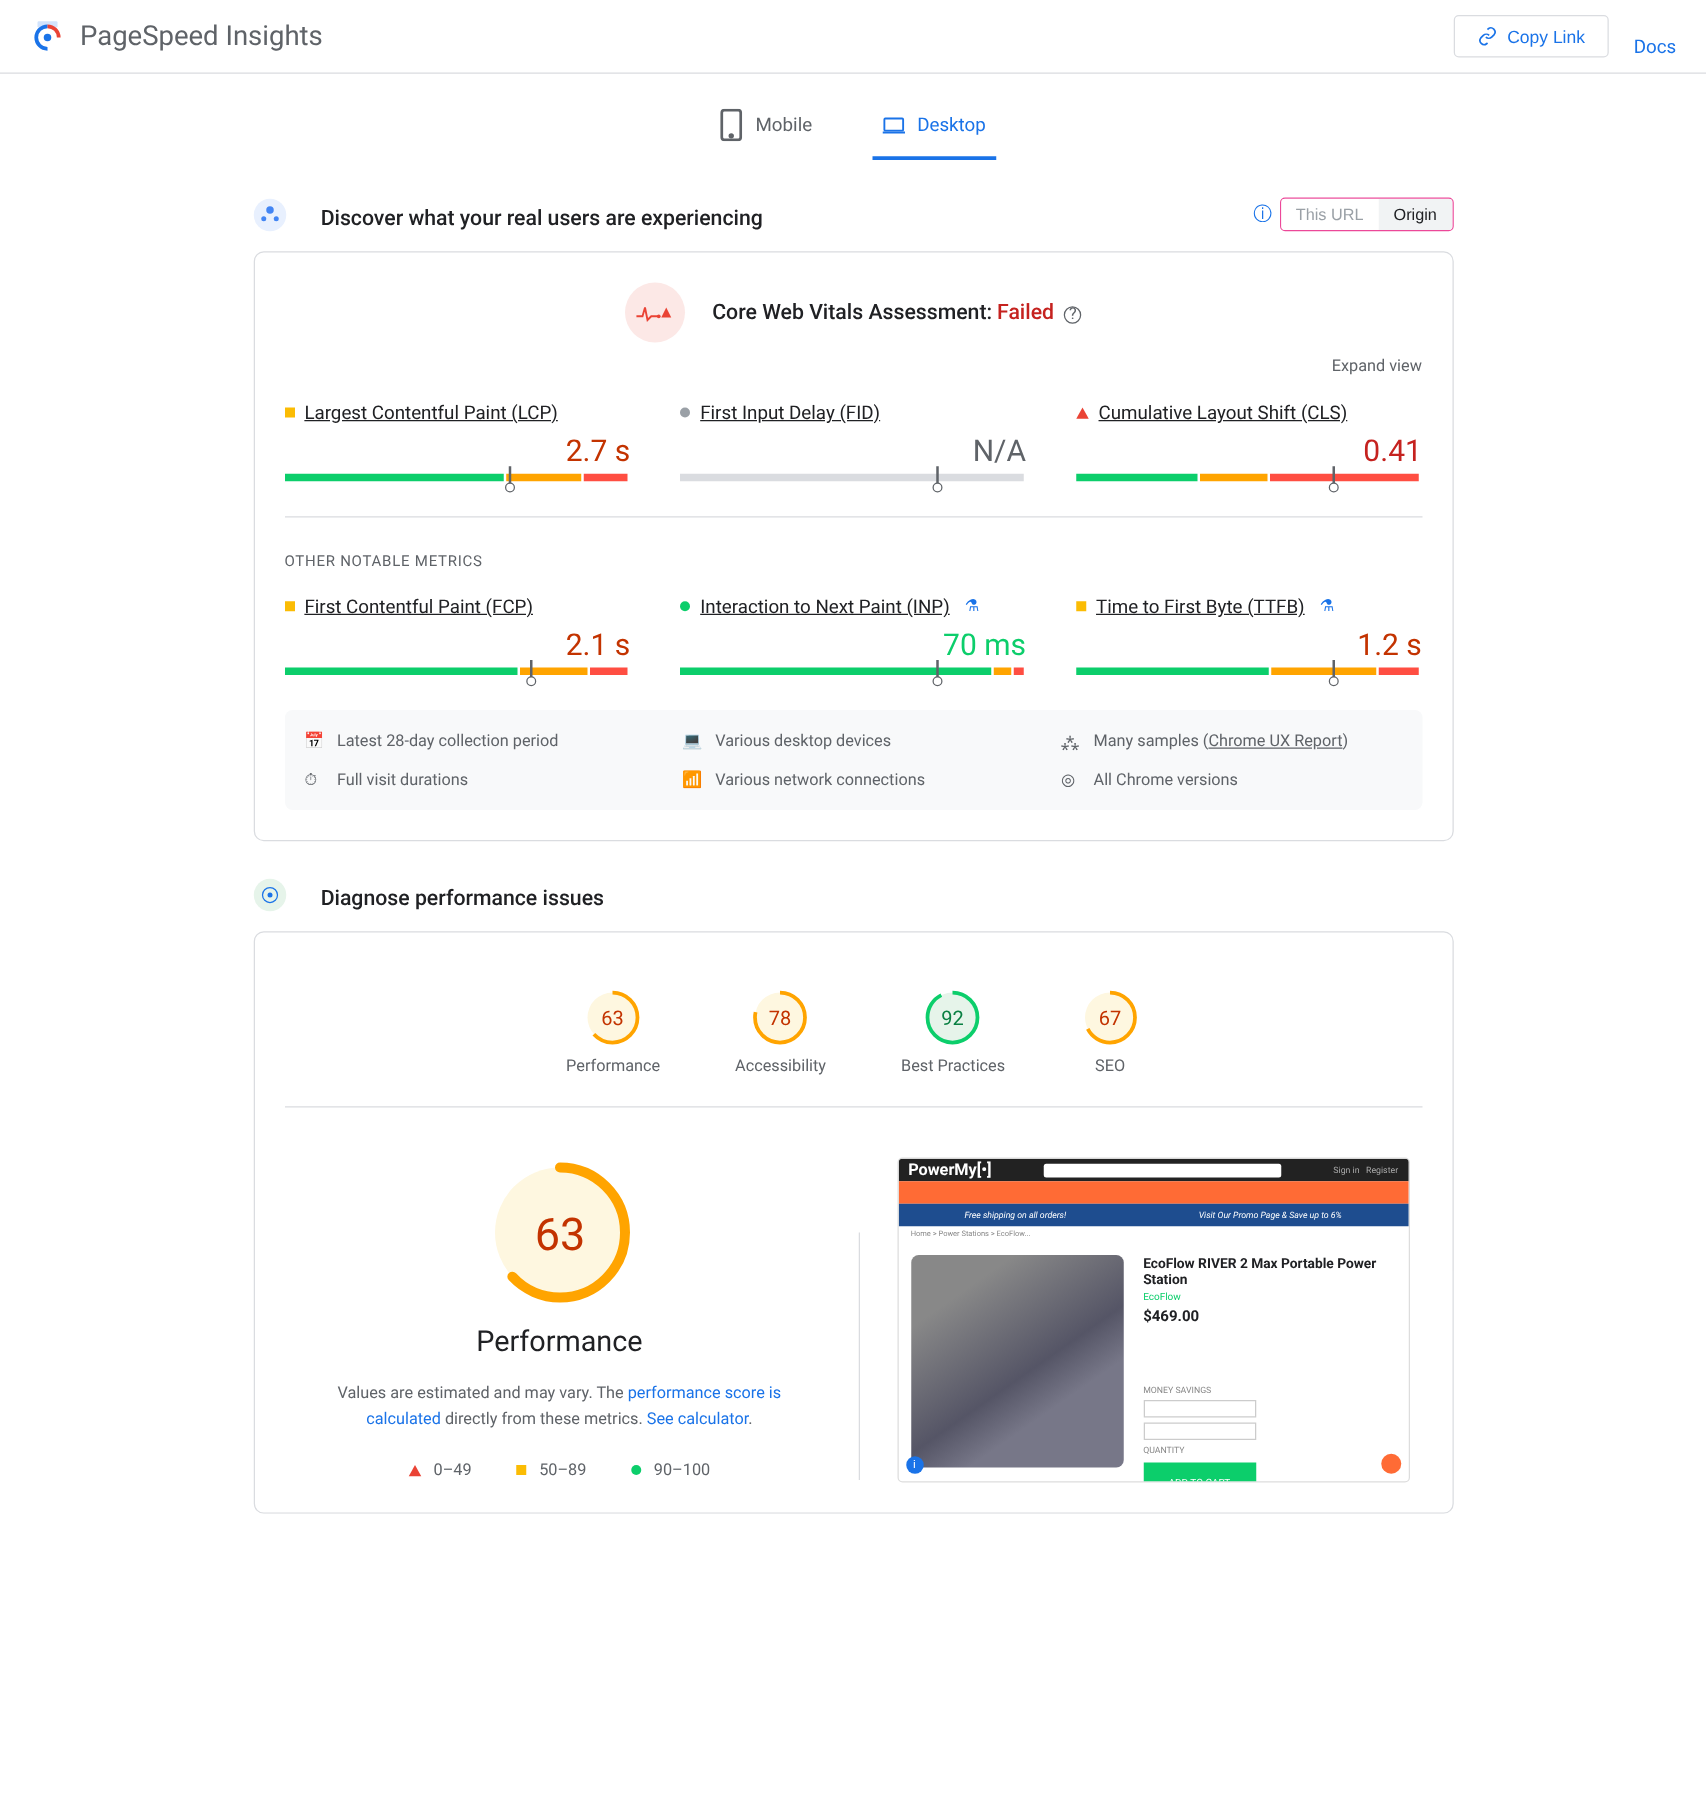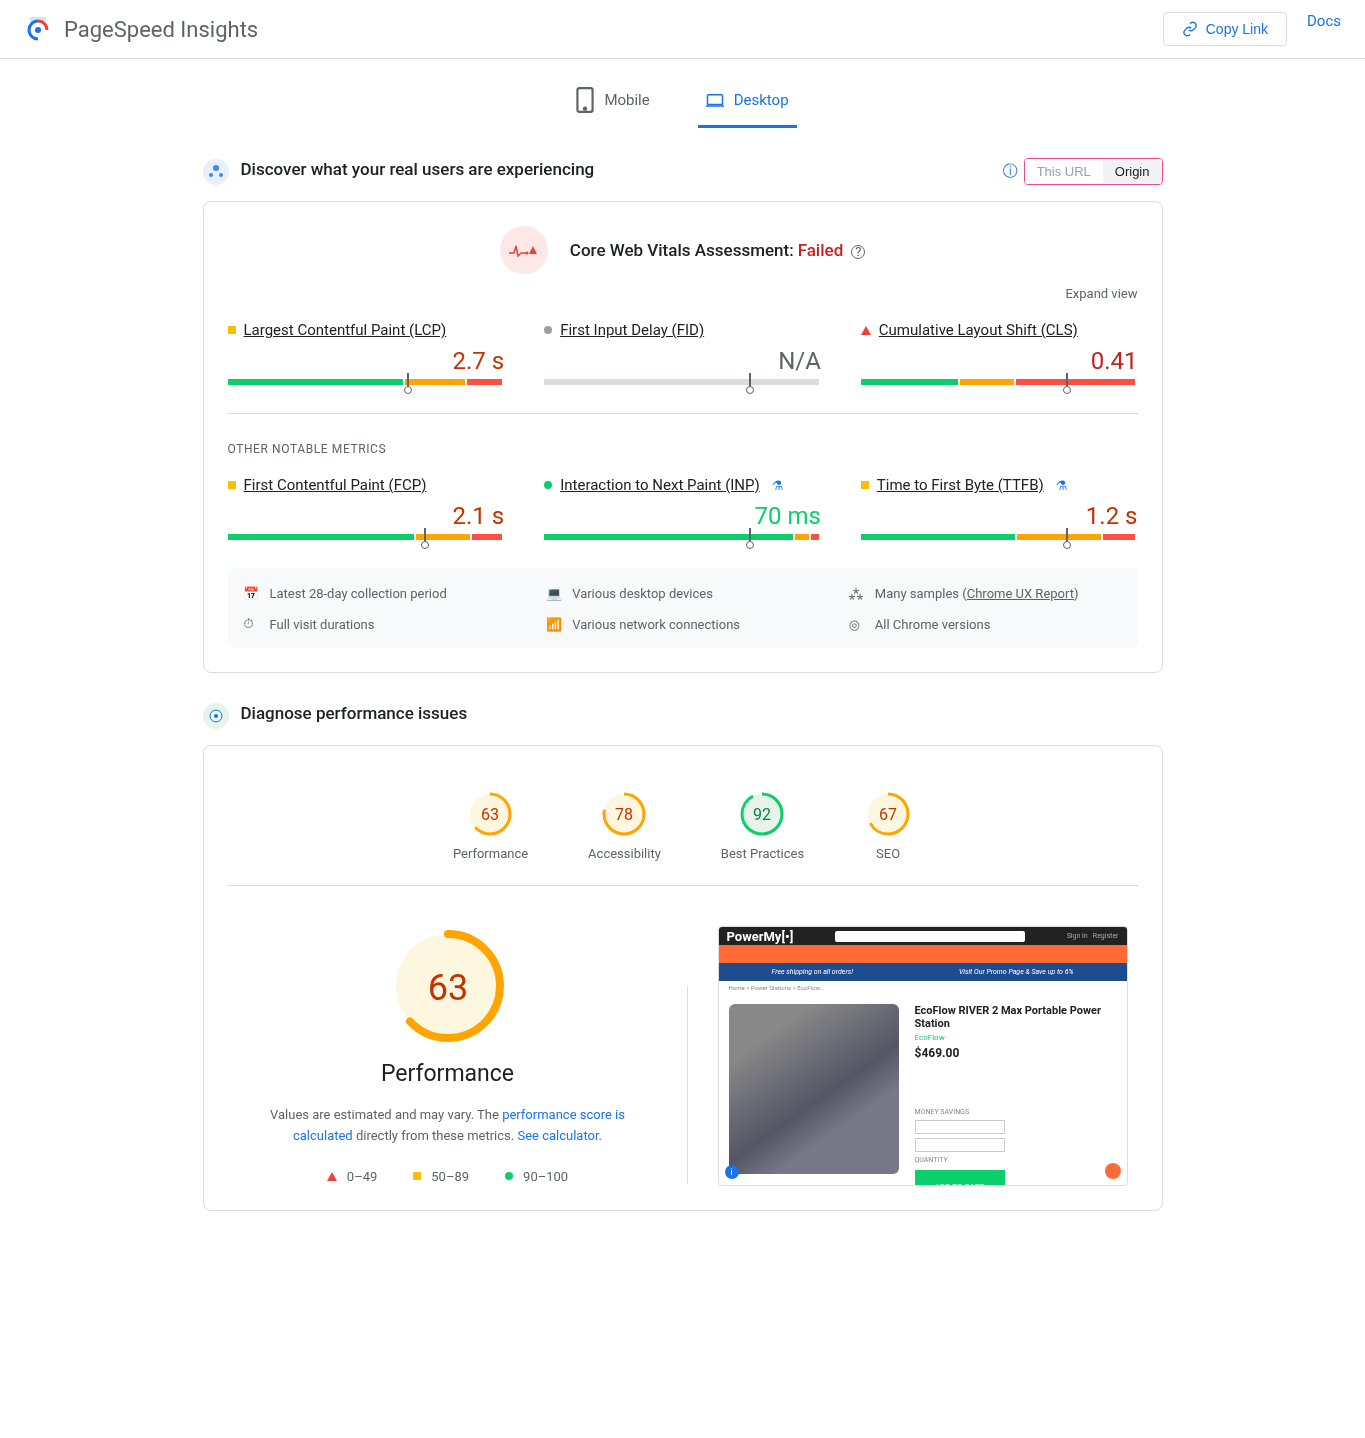--- a/index.html
+++ b/index.html
@@ -1,30 +1,30 @@
 <!DOCTYPE html>
 <html><head>
   <meta charset="utf-8">
   <style>
     * { margin: 0; padding: 0; box-sizing: border-box; }
     body { font-family: -apple-system, BlinkMacSystemFont, 'Segoe UI', Roboto, Arial, sans-serif; background: #fff; color: #202124; }
     .header { display: flex; justify-content: space-between; align-items: center; padding: 12px 24px; border-bottom: 1px solid #dadce0; }
     .header-left { display: flex; align-items: center; gap: 12px; }
     .logo-icon { width: 28px; height: 28px; }
     .app-title { font-size: 22px; font-weight: 400; color: #5f6368; }
-    .header-right { display: flex; align-items: flex-start; gap: 20px; padding-left: 42px; }
+    .header-right { display: flex; align-items: flex-end; gap: 20px; padding-left: 42px; }
     .copy-link-btn { display: flex; align-items: center; gap: 8px; padding: 8px 18px; border: 1px solid #dadce0; border-radius: 4px; background: #fff; color: #1a73e8; font-size: 14px; cursor: pointer; font-weight: 500; }
     .docs-link { color: #1a73e8; font-size: 15px; text-decoration: none; cursor: pointer; }
     .tabs { display: flex; justify-content: center; gap: 40px; padding: 16px 0 0; }
     .tab { display: flex; align-items: center; gap: 10px; padding: 12px 8px; cursor: pointer; border-bottom: 3px solid transparent; color: #5f6368; font-size: 15px; }
     .tab.active { color: #1a73e8; border-bottom-color: #1a73e8; }
     .tab-icon { width: 18px; height: 26px; }
     .container { max-width: 1000px; margin: 0 auto; padding: 0 20px; }
     .section-header { display: flex; align-items: center; justify-content: space-between; margin: 30px 0 16px; }
-    .section-header-left { display: flex; align-items: flex-start; gap: 12px; }
+    .section-header-left { display: flex; align-items: flex-end; gap: 28px; }
     .section-icon { width: 26px; height: 26px; border-radius: 50%; background: #e8f0fe; display: flex; align-items: center; justify-content: center; }
     .section-title { font-size: 17px; font-weight: 500; }
     .toggle-group { display: flex; border: 1px solid #ec4899; border-radius: 4px; overflow: hidden; }
     .toggle-btn { padding: 5px 12px; background: #fff; font-size: 13px; color: #9aa0a6; cursor: pointer; border: none; }
     .toggle-btn.active { background: #f1f3f4; color: #202124; }
     .info-icon-small { color: #1a73e8; font-size: 15px; margin-right: 6px; }
     .card { border: 1px solid #dadce0; border-radius: 8px; padding: 24px; }
     .cwv-header { display: flex; align-items: center; justify-content: center; gap: 22px; margin-bottom: 12px; }
     .cwv-badge { width: 48px; height: 48px; border-radius: 50%; background: #fce8e6; display: flex; align-items: center; justify-content: center; }
     .cwv-title { font-size: 17px; font-weight: 500; }

